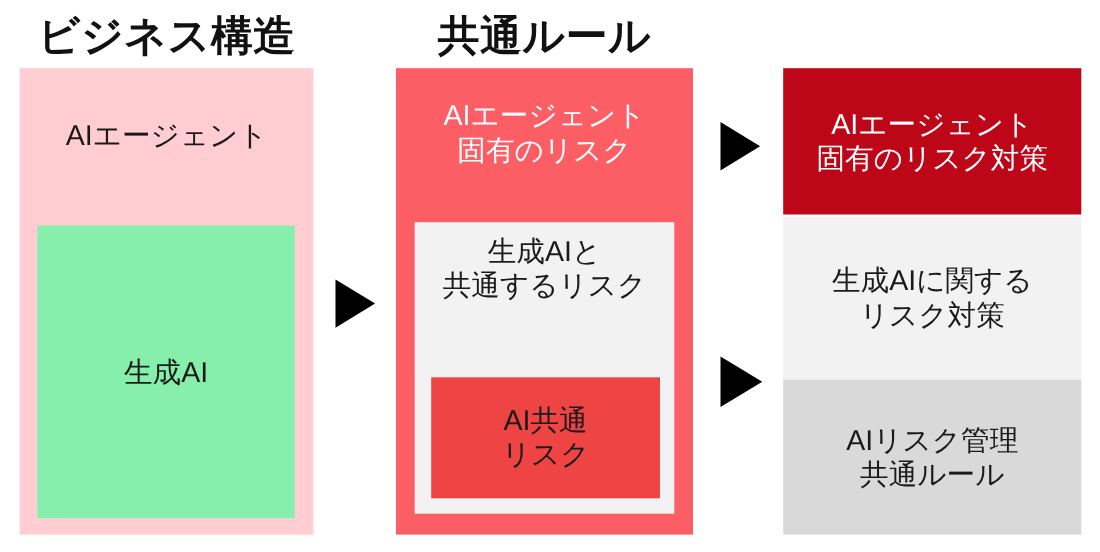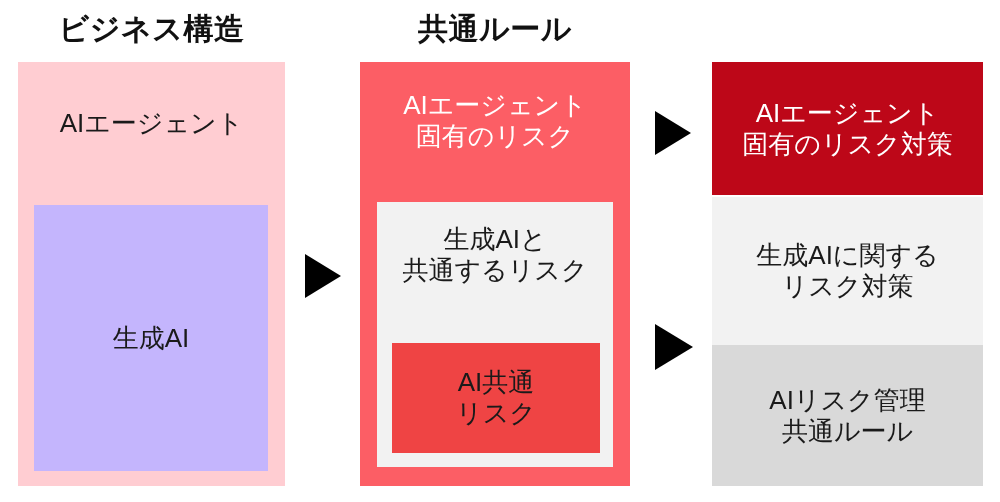--- a/index.html
+++ b/index.html
@@ -15,21 +15,21 @@
     position: relative;
     width: 1000px;
     height: 502px;
     background: #ffffff;
     overflow: hidden;
   }
 
   .col-title {
     position: absolute;
     text-align: center;
-    font-size: 30px;
+    font-size: 38px;
     font-weight: bold;
     color: #111111;
     line-height: 1;
     letter-spacing: 0.5px;
     white-space: nowrap;
   }
 
   .box {
     position: absolute;
     box-sizing: border-box;
@@ -62,21 +62,21 @@
     left: 0;
     top: 46px;
     width: 267px;
     text-align: center;
   }
   #col1-inner {
     left: 34px;
     top: 205px;
     width: 234px;
     height: 266px;
-    background: #c4b5fd;
+    background: #86efac;
   }
 
   
   #col2-outer {
     left: 360px;
     top: 62px;
     width: 270px;
     height: 424px;
     background: #fc5e65;
   }
@@ -89,21 +89,21 @@
   }
   #col2-mid {
     left: 377px;
     top: 202px;
     width: 236px;
     height: 265px;
     background: #f2f2f2;
     align-items: flex-start;
   }
   #col2-mid .label {
-    padding-top: 22px;
+    padding-top: 11px;
   }
   #col2-inner {
     left: 392px;
     top: 343px;
     width: 208px;
     height: 110px;
     background: #ef4444;
   }
 
   

